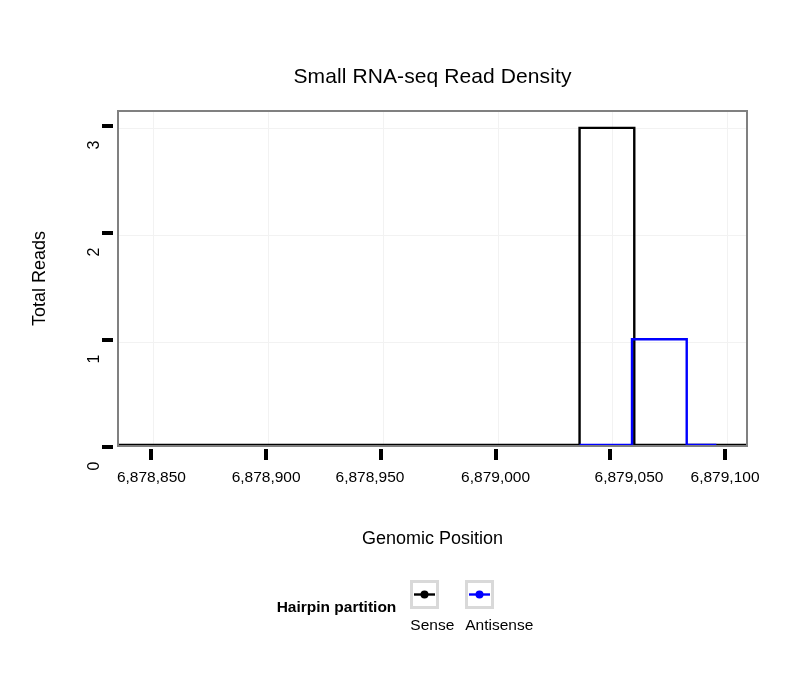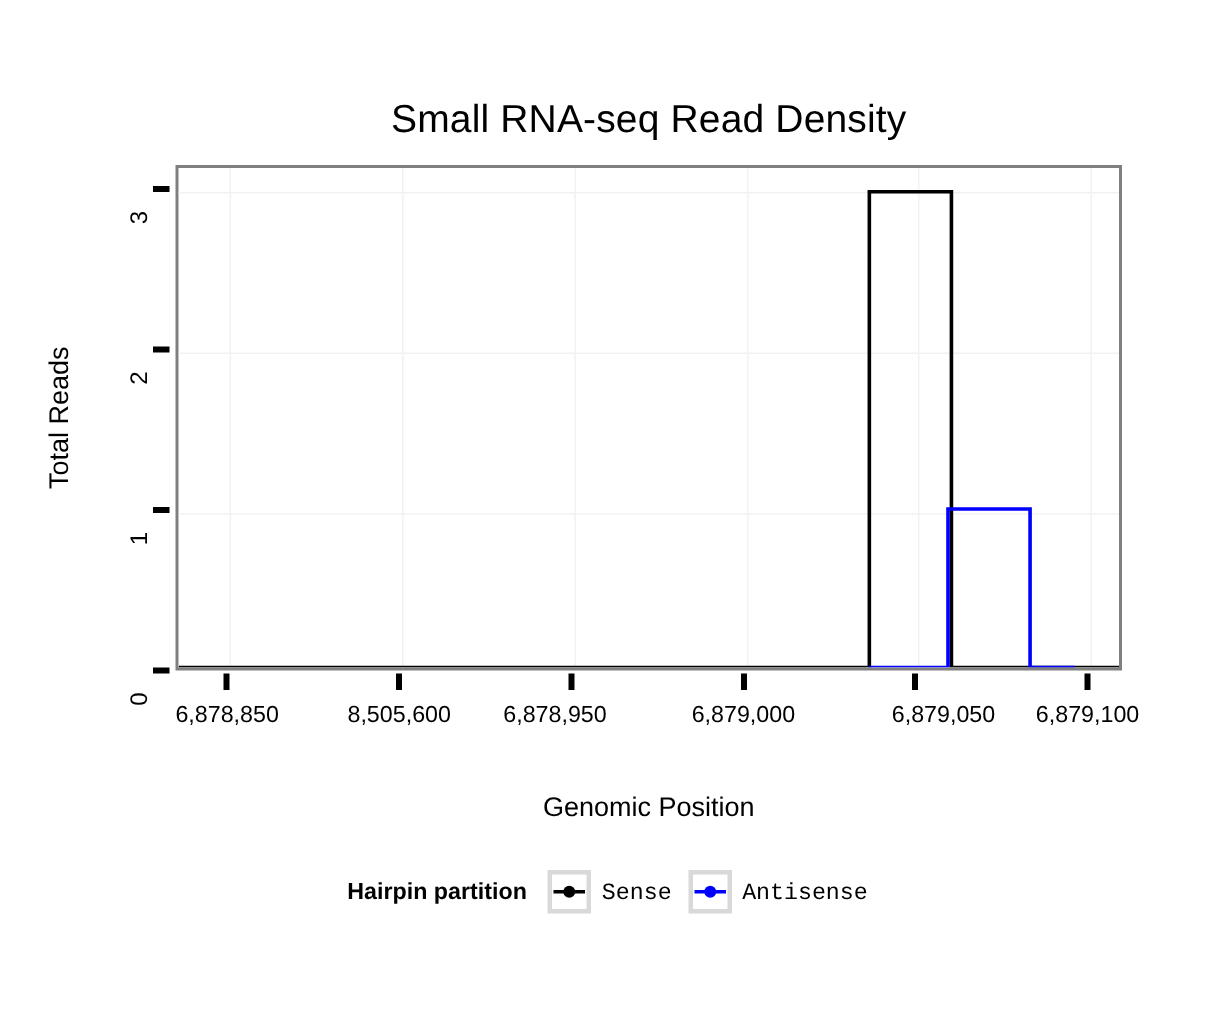--- a/index.html
+++ b/index.html
@@ -24,21 +24,21 @@
     background: #ffffff;
   }
 
   
   .chart-title {
     position: absolute;
     left: 117px;
     top: 64px;
     width: 631px;
     text-align: center;
-    font-size: 26px;
+    font-size: 21px;
     color: #000000;
     letter-spacing: 0.1px;
     white-space: nowrap;
   }
 
   
   .panel {
     position: absolute;
     left: 117px;
     top: 110px;
@@ -153,24 +153,22 @@
   }
   .legend-title {
     font-size: 15.5px;
     font-weight: bold;
     color: #000000;
     white-space: nowrap;
     margin-right: 3px;
   }
   .legend-item {
     display: flex;
-    flex-direction: row;
-    align-items: center;
+    flex-direction: column;
     gap: 7px;
-    font-family: Liberation Mono, monospace;
   }
   .legend-key {
     width: 29px;
     height: 29px;
     border: 3px solid #d9d9d9;
     background: #ffffff;
     box-sizing: border-box;
     position: relative;
     display: block;
   }
@@ -213,21 +211,21 @@
       <div class="ticklabel-y" style="width: 40px; left: 54px; top: 330.016px;">1</div>
       <div class="tick-y" style="top: 231.032px;"></div>
       <div class="ticklabel-y" style="width: 40px; left: 54px; top: 223.032px;">2</div>
       <div class="tick-y" style="top: 124.048px;"></div>
       <div class="ticklabel-y" style="width: 40px; left: 54px; top: 116.048px;">3</div>
     </div>
   <div id="x-ticks">
       <div class="tick-x" style="left: 149.418px;"></div>
       <div class="ticklabel-x" style="left: 151.418px;">6,878,850</div>
       <div class="tick-x" style="left: 264.145px;"></div>
-      <div class="ticklabel-x" style="left: 266.145px;">8,505,600</div>
+      <div class="ticklabel-x" style="left: 266.145px;">6,878,900</div>
       <div class="tick-x" style="left: 378.873px;"></div>
       <div class="ticklabel-x" style="left: 370px;">6,878,950</div>
       <div class="tick-x" style="left: 493.6px;"></div>
       <div class="ticklabel-x" style="left: 495.6px; text-align: center;">6,879,000</div>
       <div class="tick-x" style="left: 608.327px;"></div>
       <div class="ticklabel-x" style="left: 629px;">6,879,050</div>
       <div class="tick-x" style="left: 723.055px;"></div>
       <div class="ticklabel-x" style="left: 725.055px;">6,879,100</div>
     </div>
 

